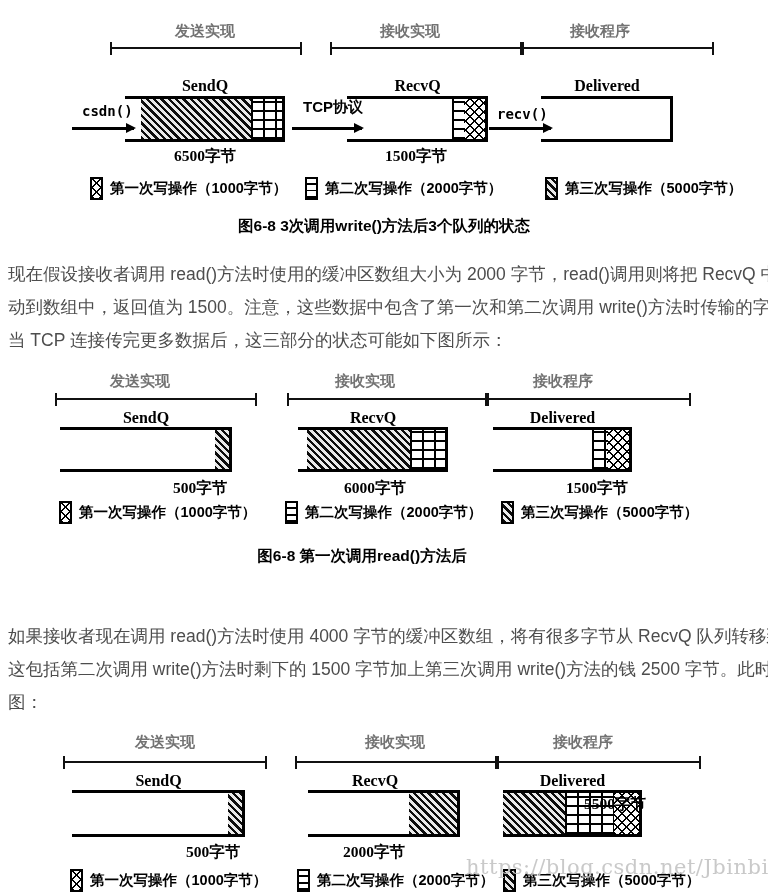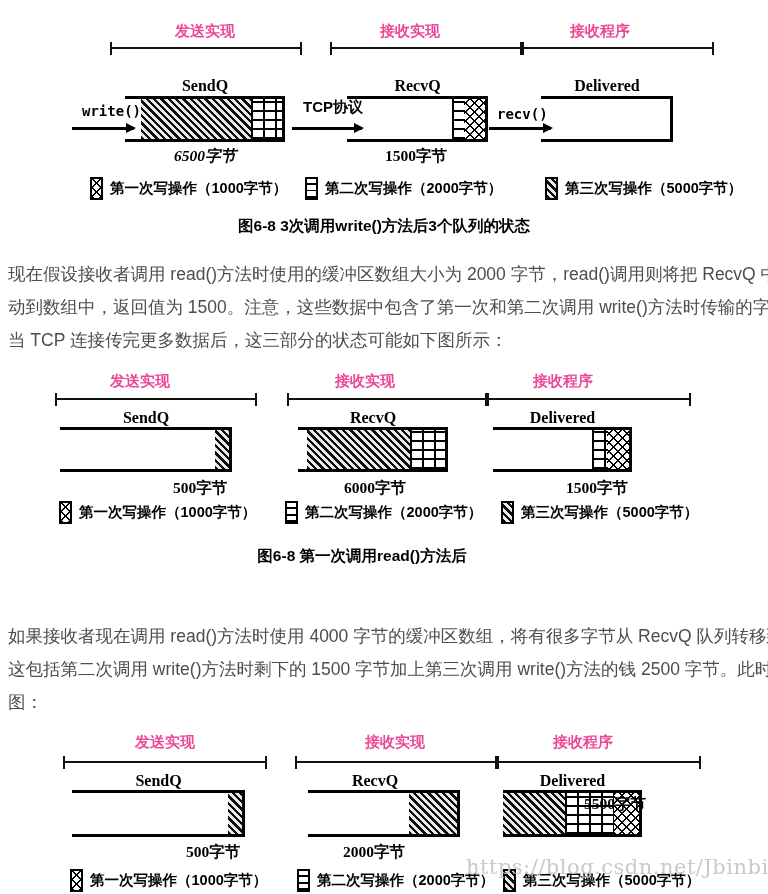--- a/index.html
+++ b/index.html
@@ -2,21 +2,21 @@
 <html><head>
 <meta charset="utf-8">
 <style>
   html,body{margin:0;padding:0;background:#ffffff;}
   .canvas{position:relative;width:768px;height:894px;overflow:hidden;background:#fff;
           font-family:"Liberation Sans",sans-serif;}
   
   .para{position:absolute;left:8px;color:#4d4d4d;font-size:17.5px;line-height:33px;}
   .para .pline{white-space:nowrap;}
   
-  .span-label{position:absolute;font-weight:bold;font-size:15px;color:#ec4899;text-align:center;}
+  .span-label{position:absolute;font-weight:bold;font-size:15px;color:#737373;text-align:center;}
   .bracket{position:absolute;height:13px;border-left:2px solid #111;border-right:2px solid #111;}
   .bracket::before{content:"";position:absolute;left:0;right:0;top:5px;border-top:2px solid #111;}
   .qlabel{position:absolute;font-weight:bold;font-size:16px;color:#000;text-align:center;
           font-family:"Liberation Serif",serif;}
   .qbox{position:absolute;box-sizing:border-box;border-top:3px solid #000;border-bottom:3px solid #000;
         border-right:3px solid #000;display:flex;justify-content:flex-end;overflow:hidden;}
   .qbox.fill-left{justify-content:flex-start;}
   .seg{height:100%;}
   .pat-diag{background:repeating-linear-gradient(45deg,#0c0c0c 0,#0c0c0c 2.4px,#e9e9e9 2.4px,#e9e9e9 5.2px);}
   .pat-cross{background-color:#fdfdfd;
@@ -54,27 +54,27 @@
     <div class="span-label" style="left:340px;top:22px;width:140px;">接收实现</div>
     <div class="span-label" style="left:530px;top:22px;width:140px;">接收程序</div>
     <div class="bracket" style="left:110px;top:42px;width:188px;"></div>
     <div class="bracket" style="left:330px;top:42px;width:190px;"></div>
     <div class="bracket" style="left:520px;top:42px;width:190px;"></div>
 
     <div class="qlabel" style="left:125px;top:77px;width:160px;">SendQ</div>
     <div class="qlabel" style="left:347px;top:77px;width:141px;">RecvQ</div>
     <div class="qlabel" style="left:541px;top:77px;width:132px;">Delivered</div>
 
-    <div class="arrow-label" style="left:82px;top:103px;">write()</div>
+    <div class="arrow-label" style="left:82px;top:103px;">csdn()</div>
     <div class="arrow" style="left:72px;top:127px;width:62px;"></div>
     <div class="qbox" style="left:125px;top:96px;width:160px;height:46px;">
       <div class="seg pat-diag" style="width:110px;"></div>
       <div class="seg pat-brick" style="width:31px;"></div>
     </div>
-    <div class="bytes" style="left:155px;top:146px;width:100px;font-style:italic;">6500字节</div>
+    <div class="bytes" style="left:155px;top:146px;width:100px;">6500字节</div>
 
     <div class="arrow-label cjk" style="left:297px;top:98px;width:72px;text-align:center;">TCP协议</div>
     <div class="arrow" style="left:292px;top:127px;width:70px;"></div>
     <div class="qbox" style="left:347px;top:96px;width:141px;height:46px;">
       <div class="seg pat-brick" style="width:12px;"></div>
       <div class="seg pat-cross" style="width:21px;"></div>
     </div>
     <div class="bytes" style="left:366px;top:146px;width:100px;">1500字节</div>
 
     <div class="arrow-label" style="left:497px;top:106px;">recv()</div>

